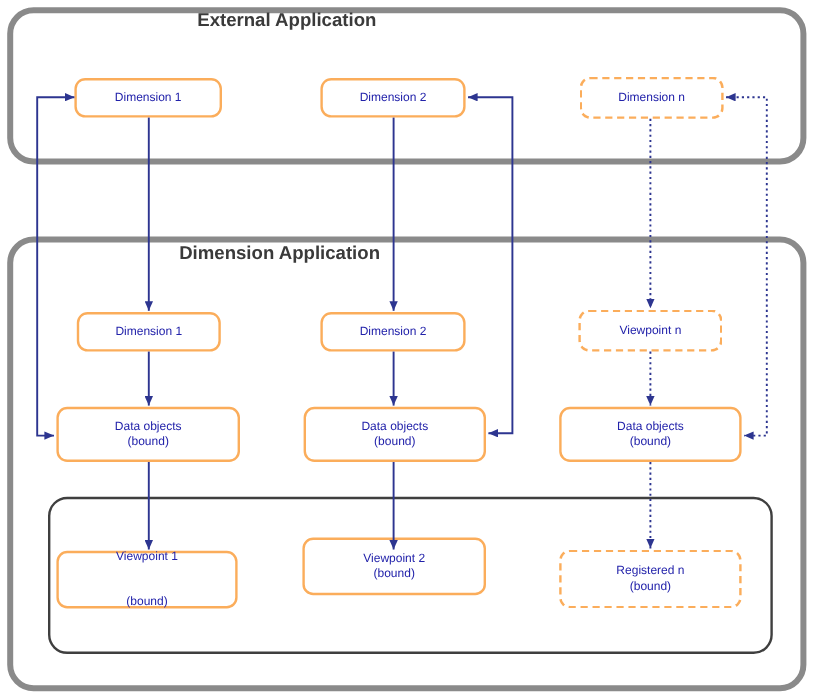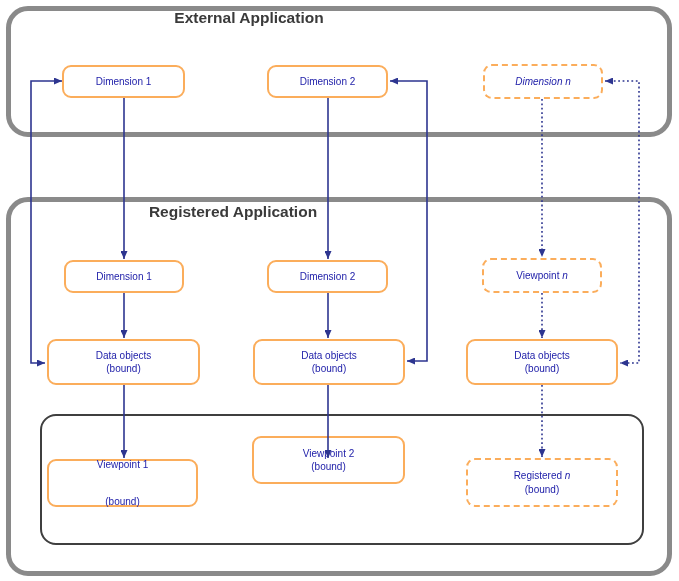--- a/index.html
+++ b/index.html
@@ -36,54 +36,54 @@
   }
   .section-title {
     position: absolute;
     transform: translateX(-50%);
     font-weight: bold;
     font-size: 15.5px;
     color: var(--title-text, #3a3a3a);
     white-space: nowrap;
     z-index: 3;
   }
-  #ext-title { left: 249px; top: 9px;  }
+  #ext-title { left: 239px; top: 9px;  }
   #reg-title { left: 233px; top: 203px; }
   #dv-title  { left: 186px; top: 424px; }
   
   .node {
     position: absolute;
     box-sizing: border-box;
     border: 2px solid var(--node-border, #fbad5b);
     border-radius: 9px;
     background: #ffffff;
     color: var(--node-text, #2222aa);
     font-size: 10px;
     line-height: 1.32;
     display: flex;
     flex-direction: column;
     align-items: center;
     justify-content: center;
     text-align: center;
     z-index: 2;
   }
   .node.dashed { border-style: dashed; }
-  .it { font-style: italic; }
+  .it { }
   
   #ext-dim1 { left: 62px;  top: 65px;  width: 123px; height: 33px; }
   #ext-dim2 { left: 267px; top: 65px;  width: 121px; height: 33px; }
   #ext-dimn { left: 483px; top: 64px;  width: 120px; height: 35px; }
   #reg-dim1 { left: 64px;  top: 260px; width: 120px; height: 33px; }
   #reg-dim2 { left: 267px; top: 260px; width: 121px; height: 33px; }
   #reg-dimn { left: 482px; top: 258px; width: 120px; height: 35px; }
   #data1    { left: 47px;  top: 339px; width: 153px; height: 46px; }
   #data2    { left: 253px; top: 339px; width: 152px; height: 46px; }
   #data3    { left: 466px; top: 339px; width: 152px; height: 46px; }
   #vp1      { left: 47px;  top: 459px; width: 151px; height: 48px; gap: 24px; }
-  #vp2      { left: 252px; top: 436px; width: 153px; height: 48px; }
+  #vp2      { left: 252px; top: 448px; width: 153px; height: 48px; }
   #vpn      { left: 466px; top: 458px; width: 152px; height: 49px; }
   
   #connectors {
     position: absolute;
     left: 0; top: 0;
     width: 679px; height: 581px;
     z-index: 10;
     pointer-events: none;
   }
   .conn {
@@ -97,21 +97,21 @@
 </head>
 <body>
 
 <div id="stage">
 
   <div id="ext-container" class="app-container"></div>
   <div id="reg-container" class="app-container"></div>
   <div id="dv-container"></div>
 
   <div id="ext-title" class="section-title">External Application</div>
-  <div id="reg-title" class="section-title">Registered Application</div>
+  <div id="reg-title" class="section-title">Dimension Application</div>
 
   <div id="ext-dim1" class="node">
     <span>Dimension 1</span>
   </div>
   <div id="ext-dim2" class="node">
     <span>Dimension 2</span>
   </div>
   <div id="ext-dimn" class="node dashed">
     <span class="it">Dimension n</span>
   </div>

